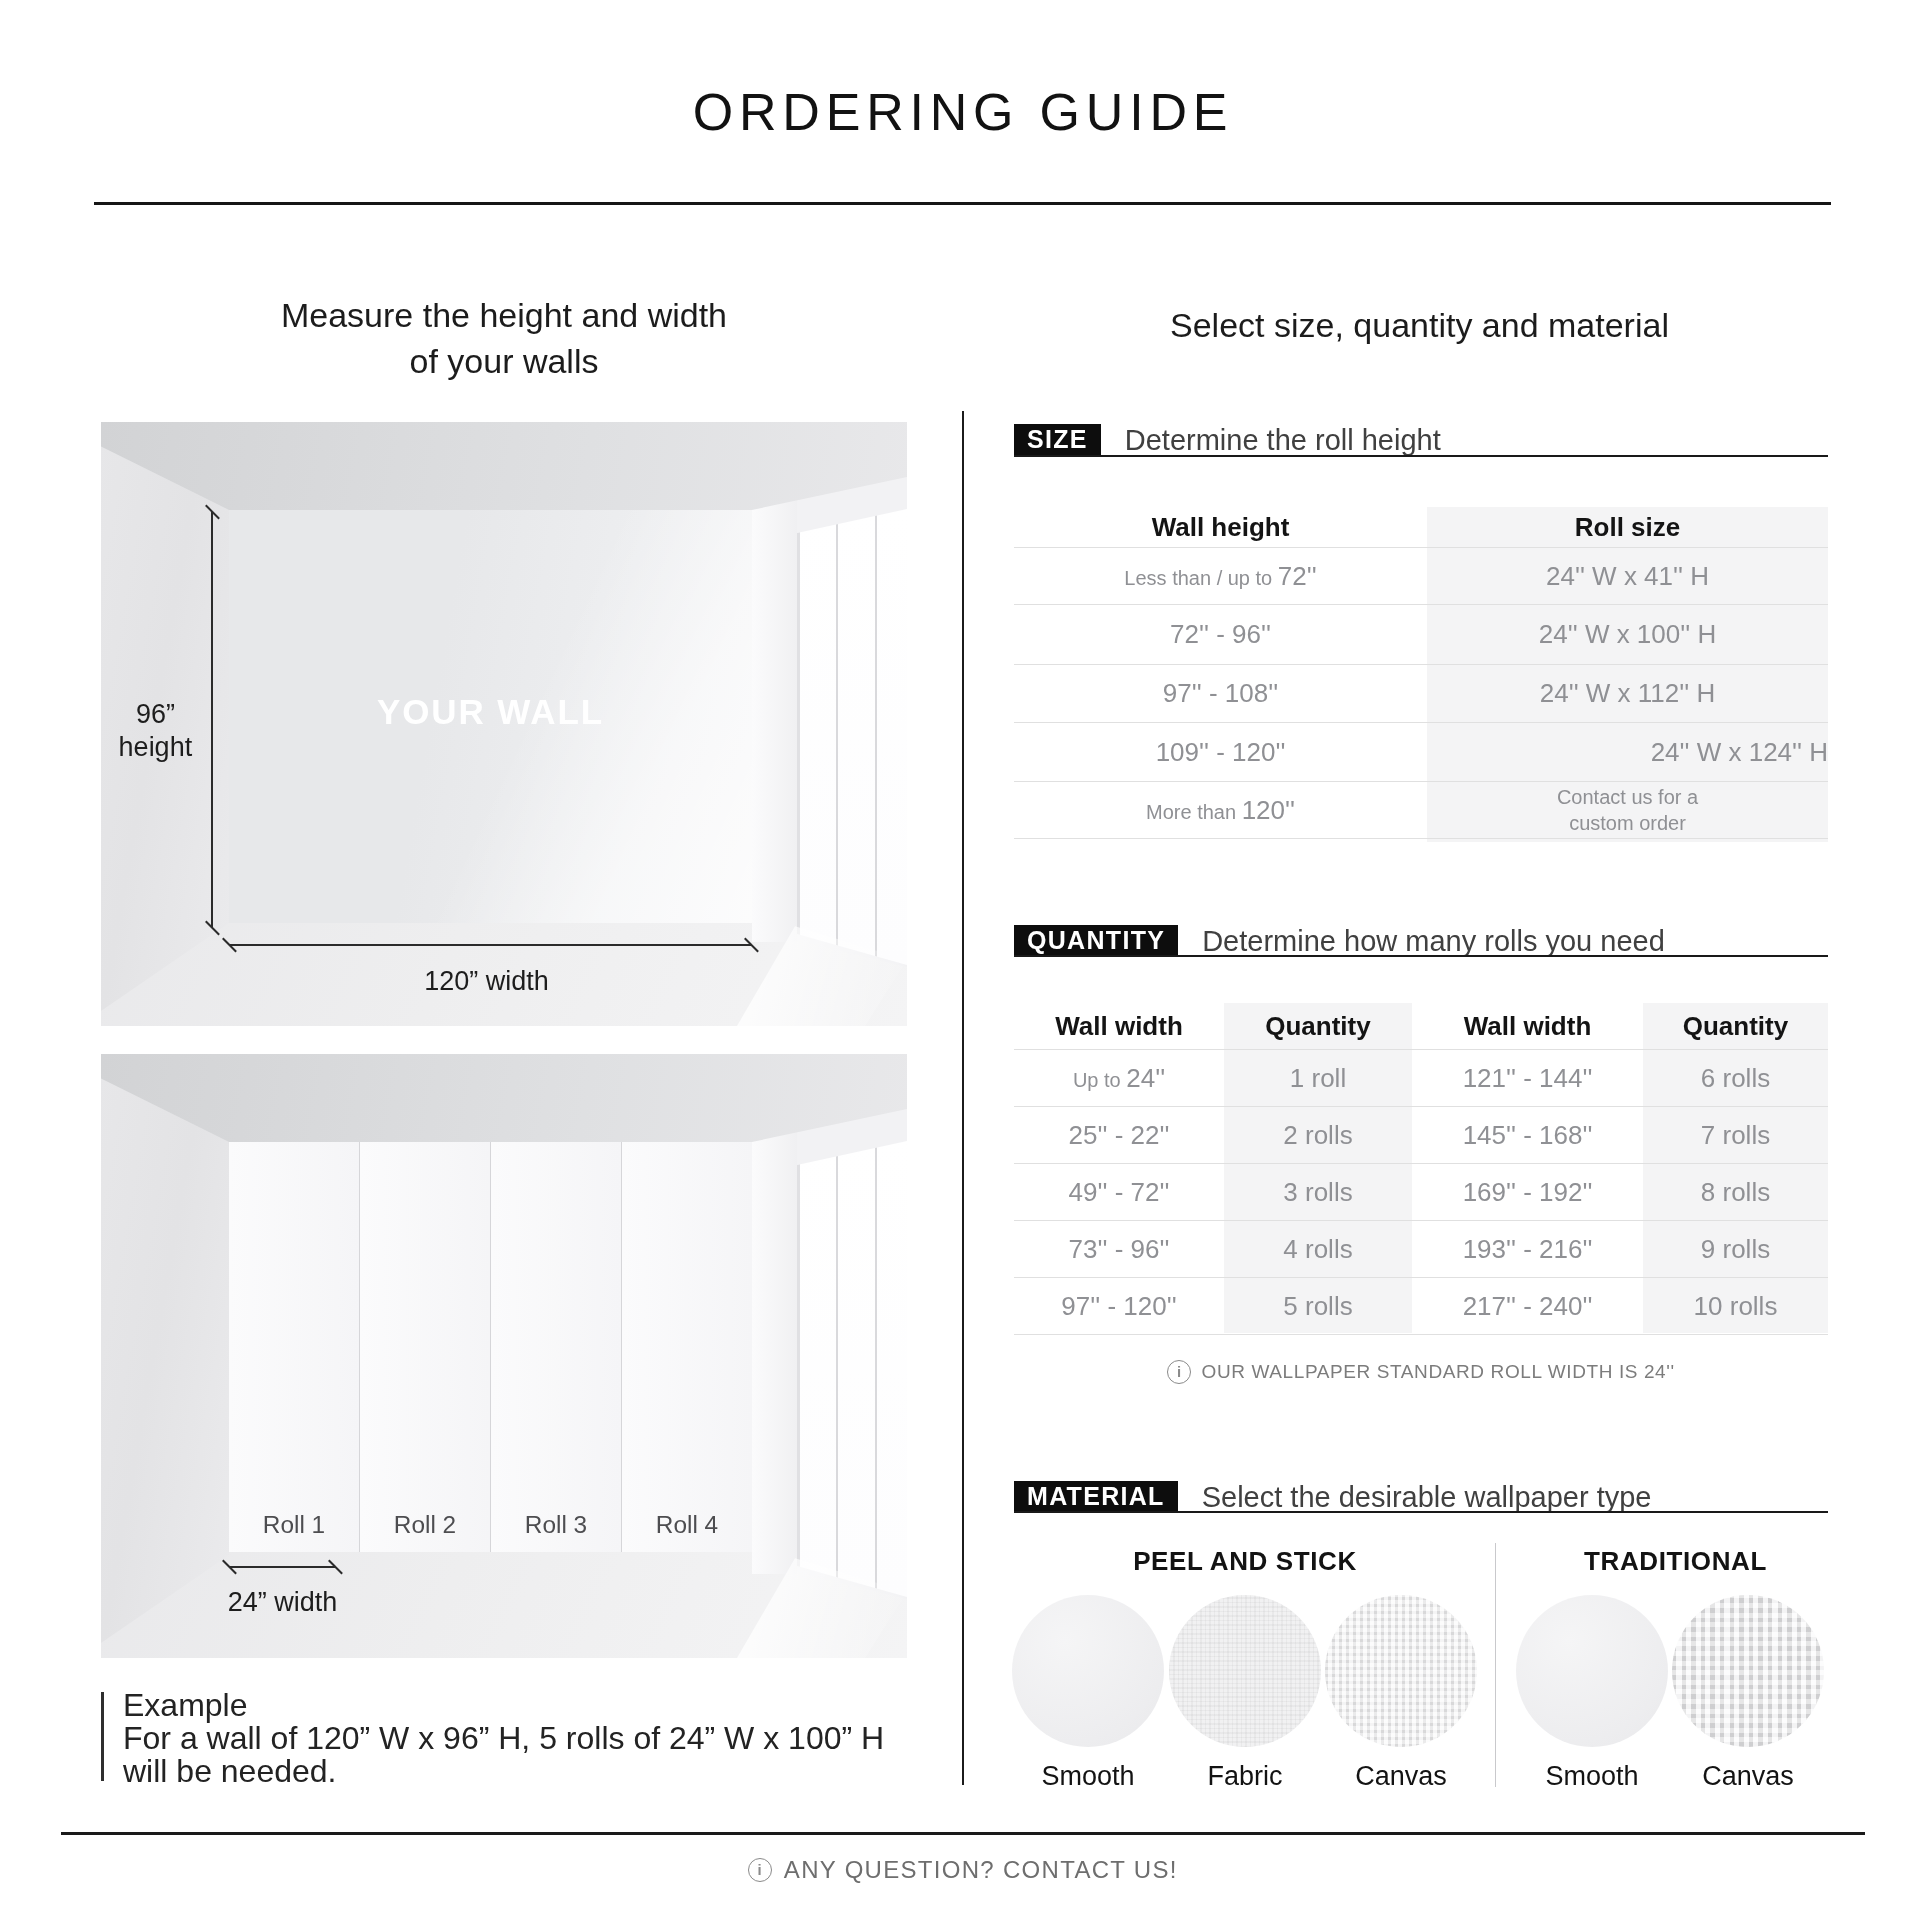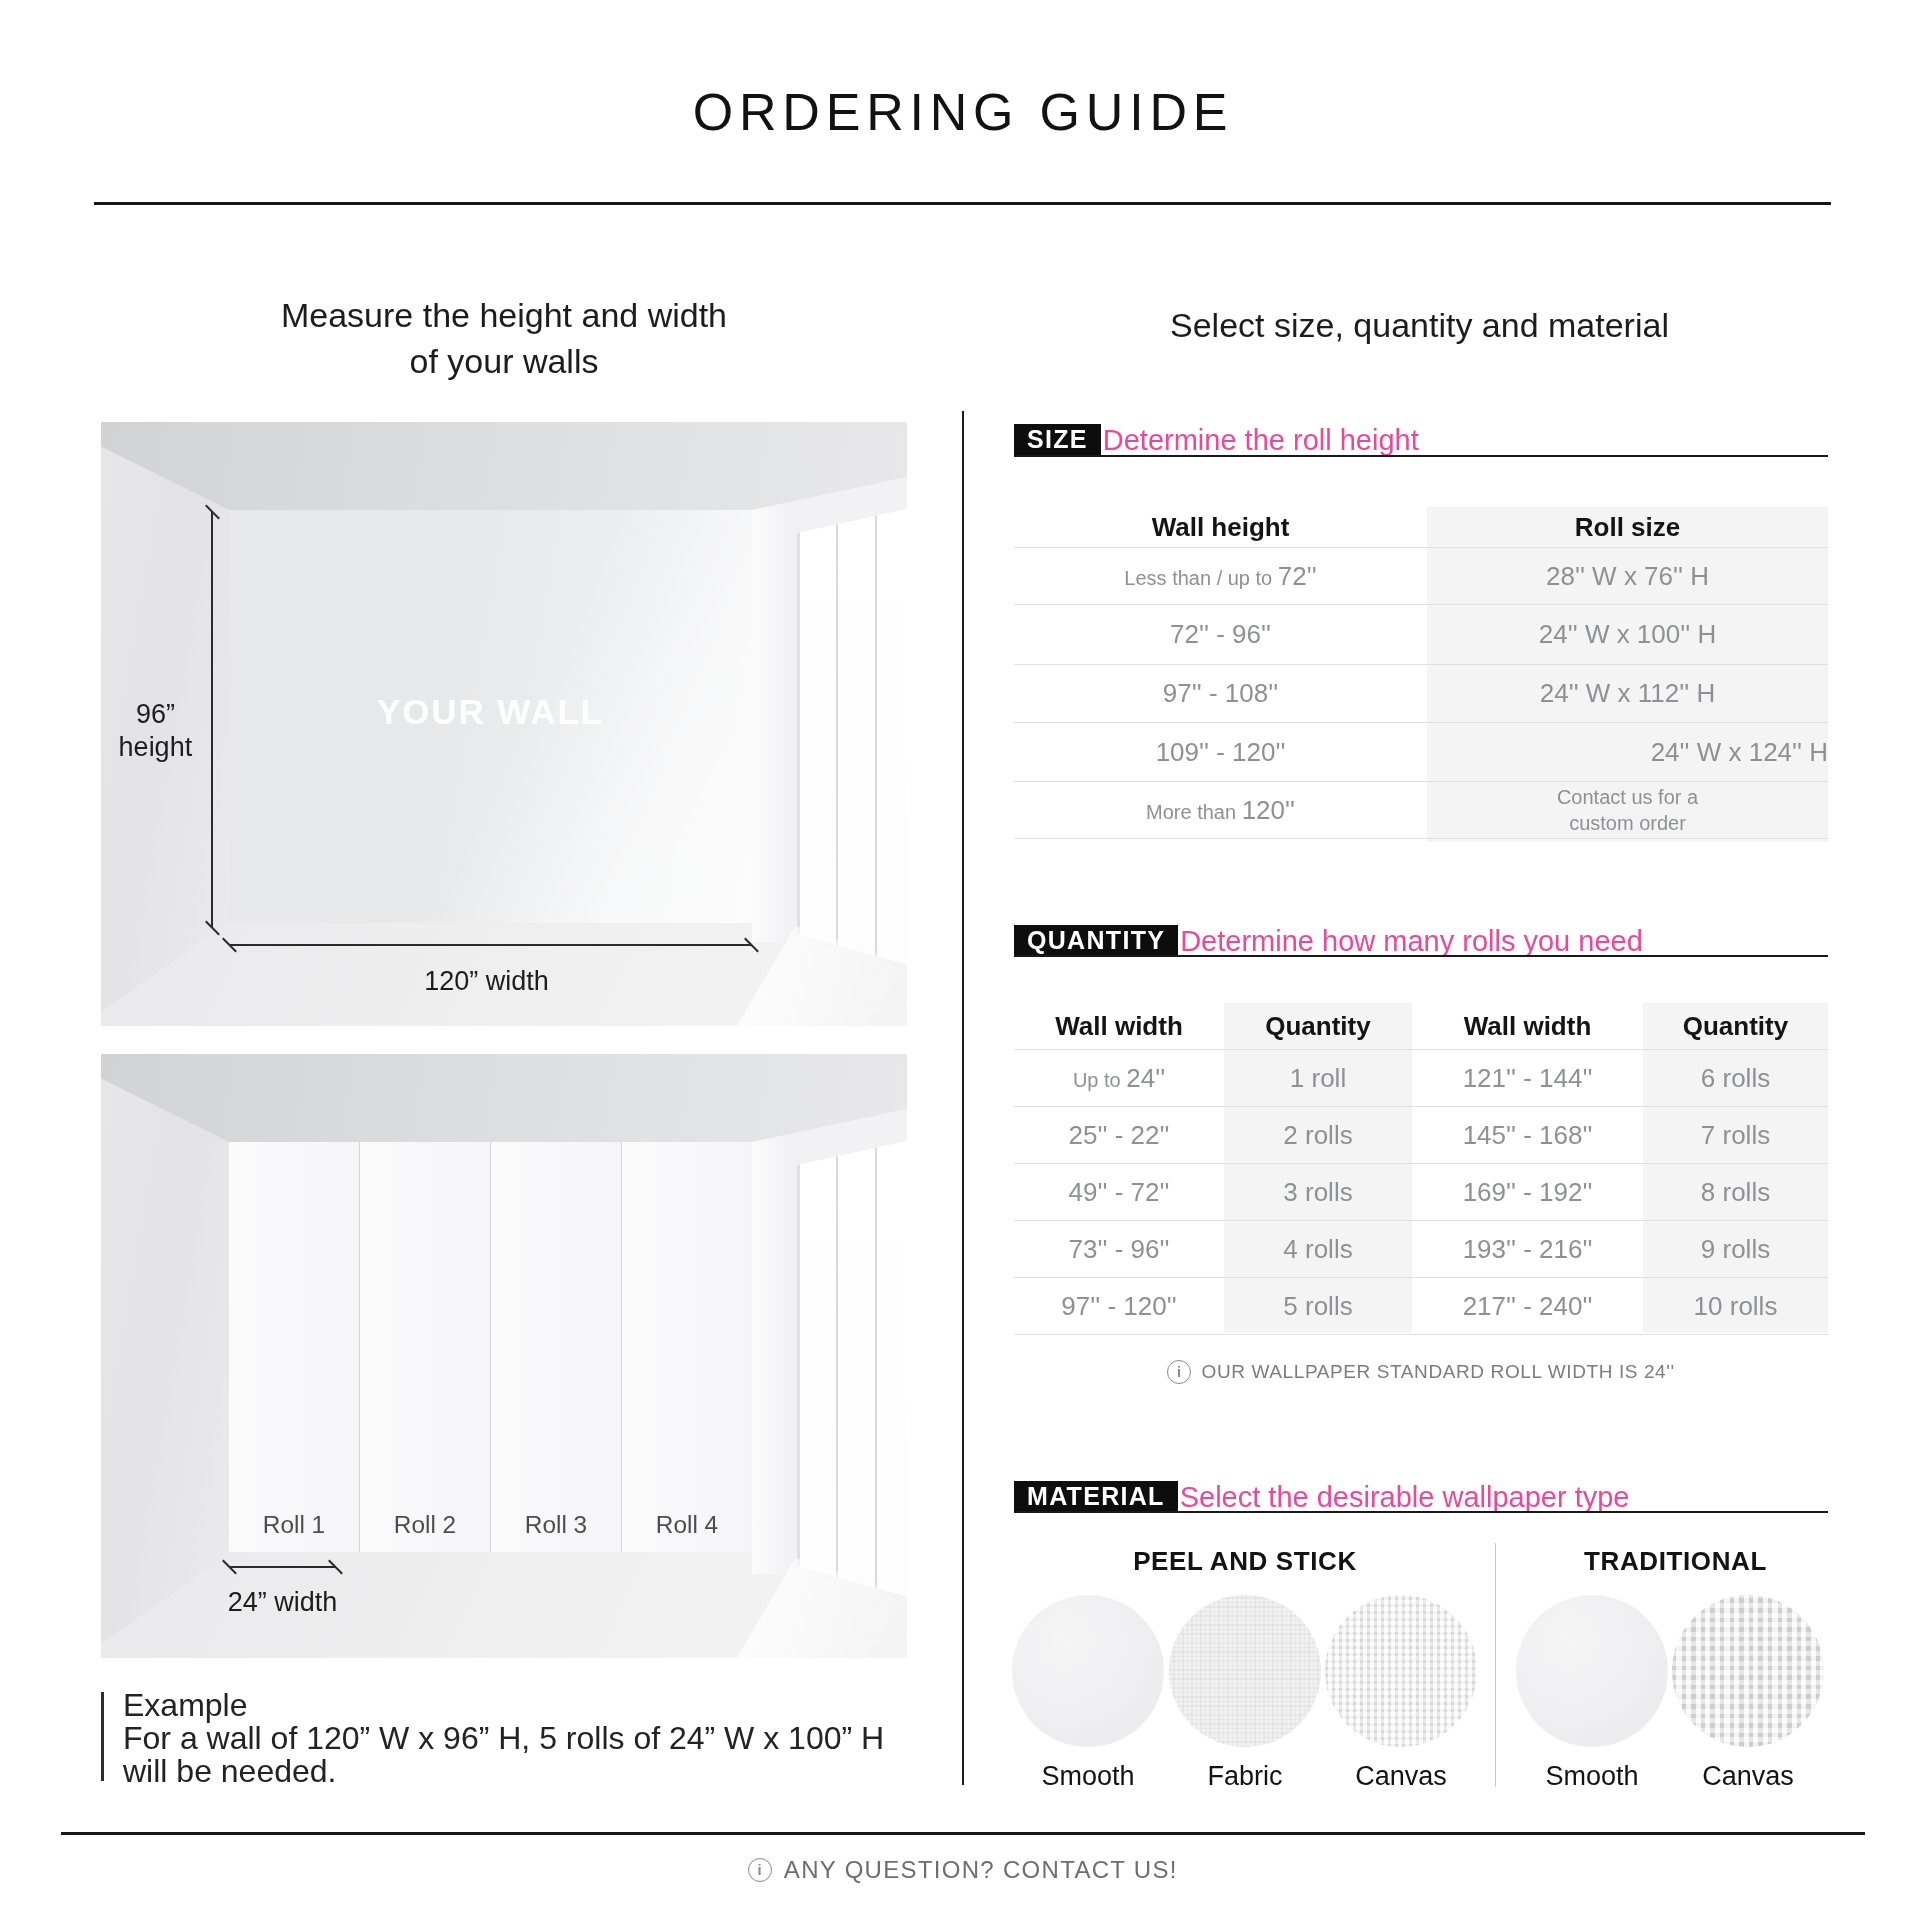--- a/index.html
+++ b/index.html
@@ -44,21 +44,21 @@
   .panel:last-child{border-right:none;}
   .panel .plabel{position:absolute;left:0;bottom:13px;width:100%;text-align:center;font-size:24.4px;color:#4d4d50;}
 
   
   .example-bar{left:101px;top:1692px;width:3.2px;height:89px;background:#2e2e2e;}
   .example{left:123px;top:1689px;width:803px;font-size:32px;color:#232323;line-height:33px;}
 
   
   .badge-row{display:flex;align-items:flex-start;height:31px;}
   .badge{background:#0d0d0d;color:#ffffff;font-size:25px;font-weight:600;letter-spacing:1.3px;height:31px;display:flex;align-items:center;padding:0 13px;}
-  .sec-heading{font-size:29px;color:#ec4899;margin-left:2px;}
+  .sec-heading{font-size:29px;color:#404040;margin-left:24px;}
   .sec-rule{height:1.9px;background:#191919;}
 
   .stripe{background:#f4f4f5;}
   .trow{display:flex;align-items:center;position:relative;border-bottom:1.3px solid #e0e0e0;}
   .tcell{text-align:center;color:#8f9094;font-size:26px;}
   .thead .tcell{color:#141414;font-weight:600;}
   .small{font-size:20px;}
   .cell2line{font-size:20px;line-height:26px;}
 
   .note-row{font-size:19px;color:#7c7c7c;letter-spacing:0.6px;display:flex;align-items:center;justify-content:center;gap:10.3px;}
@@ -173,21 +173,21 @@
   <div class="abs sec-rule" style="left:1014px;top:455px;width:814px;"></div>
 
   <div class="abs" style="left:1014px;top:507px;width:814px;">
     <div class="abs stripe" style="left:413px;top:0;width:401px;height:335px;"></div>
     <div class="trow thead" style="height:40px;">
       <div class="tcell" style="width:413px;">Wall height</div>
       <div class="tcell" style="width:401px;">Roll size</div>
     </div>
     <div class="trow" style="height:56px;">
       <div class="tcell" style="width:413px;"><span class="small">Less than / up to </span><span>72''</span></div>
-      <div class="tcell" style="width:401px;">28'' W x 76'' H</div>
+      <div class="tcell" style="width:401px;">24'' W x 41'' H</div>
     </div>
     <div class="trow" style="height:59px;">
       <div class="tcell" style="width:413px;">72'' - 96''</div>
       <div class="tcell" style="width:401px;">24'' W x 100'' H</div>
     </div>
     <div class="trow" style="height:57px;">
       <div class="tcell" style="width:413px;">97'' - 108''</div>
       <div class="tcell" style="width:401px;">24'' W x 112'' H</div>
     </div>
     <div class="trow" style="height:58px;">

